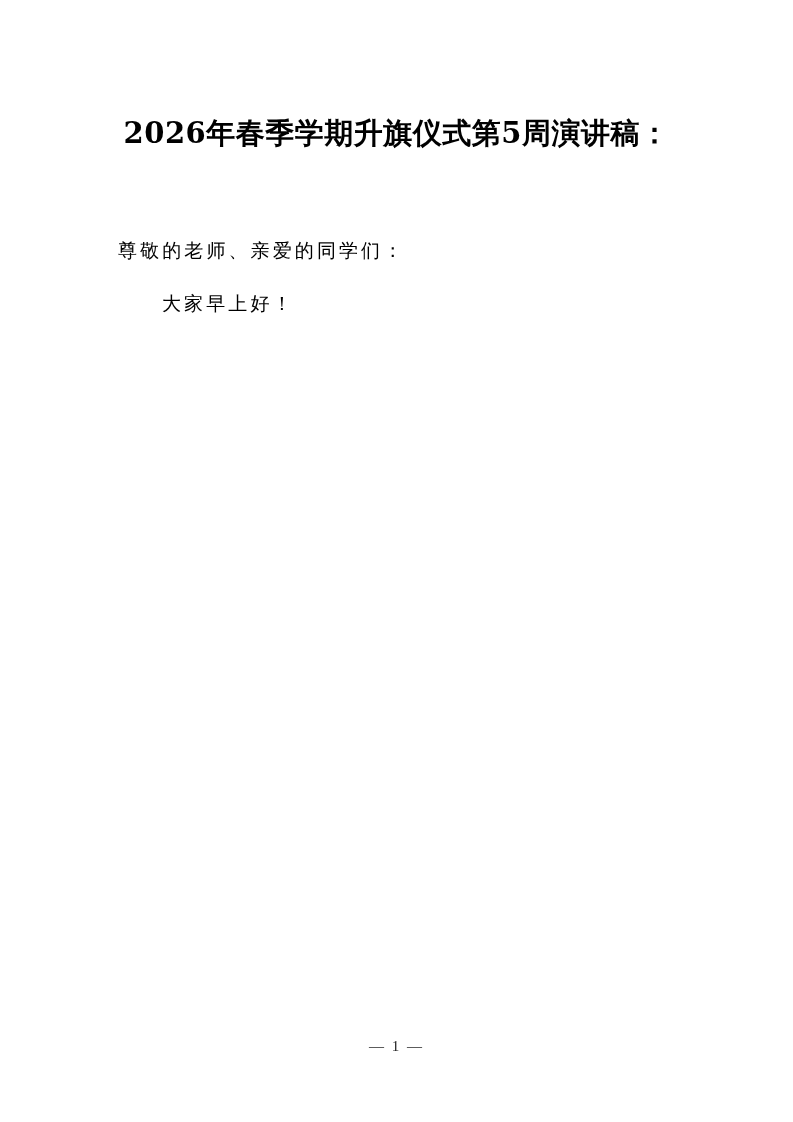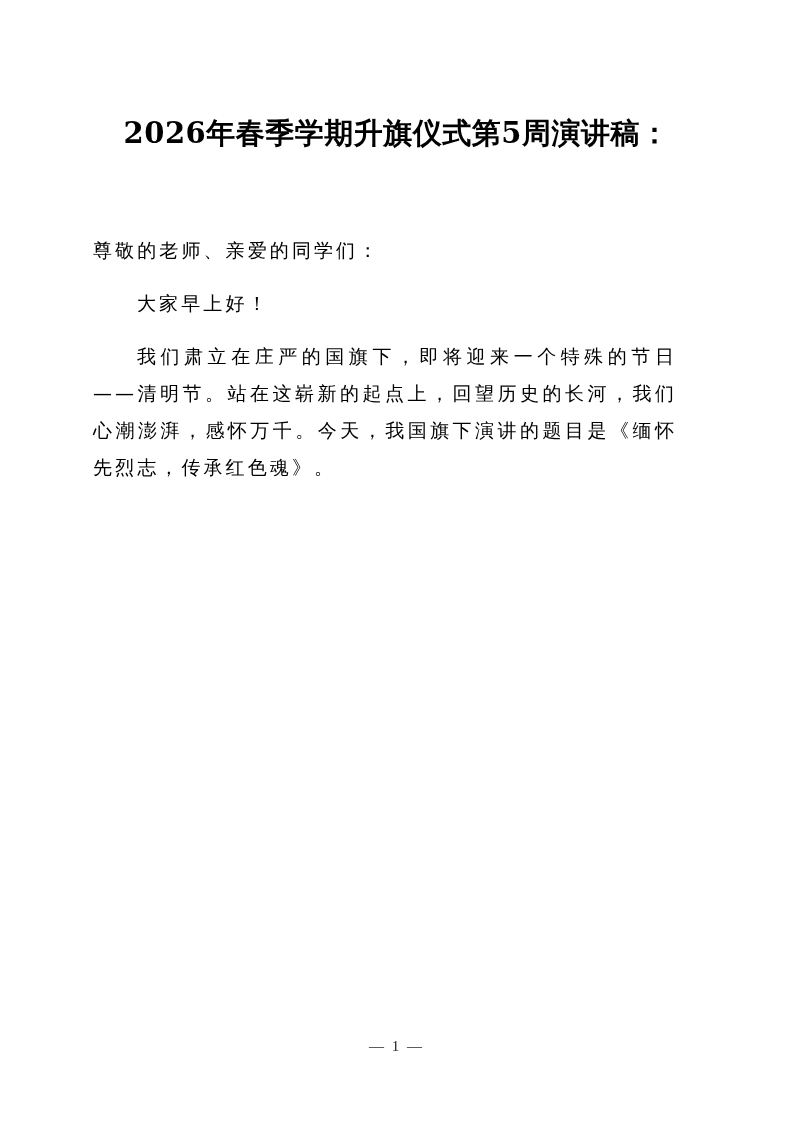--- a/index.html
+++ b/index.html
@@ -30,21 +30,21 @@
       text-align: center;
       font-family: "DejaVu Serif", "Liberation Serif", serif;
       font-weight: bold;
       font-size: 29px;
       line-height: 42px;
       letter-spacing: 0.5px;
     }
     .title .line { display: block; white-space: nowrap; }
     .body {
       position: absolute;
-      left: 93px;
+      left: 118px;
       top: 232px;
       width: 584px;
       font-family: "DejaVu Sans", "Liberation Sans", sans-serif;
       font-size: 19px;
       line-height: 37px;
       letter-spacing: 3.1px;
       text-align: justify;
     }
     .body p {
       margin: 0;
@@ -67,17 +67,16 @@
 <body>
 
 <div class="page">
   <div class="title">
     <span class="line">2026年春季学期升旗仪式第5周演讲稿：</span>
   </div>
 
   <div class="body">
     <p>尊敬的老师、亲爱的同学们：</p>
     <p class="indent">大家早上好！</p>
-    <p class="indent">我们肃立在庄严的国旗下，即将迎来一个特殊的节日——清明节。站在这崭新的起点上，回望历史的长河，我们心潮澎湃，感怀万千。今天，我国旗下演讲的题目是《缅怀先烈志，传承红色魂》。</p>
   </div>
 
   <div class="footer">— 1 —</div>
 </div>
 
 </body></html>

